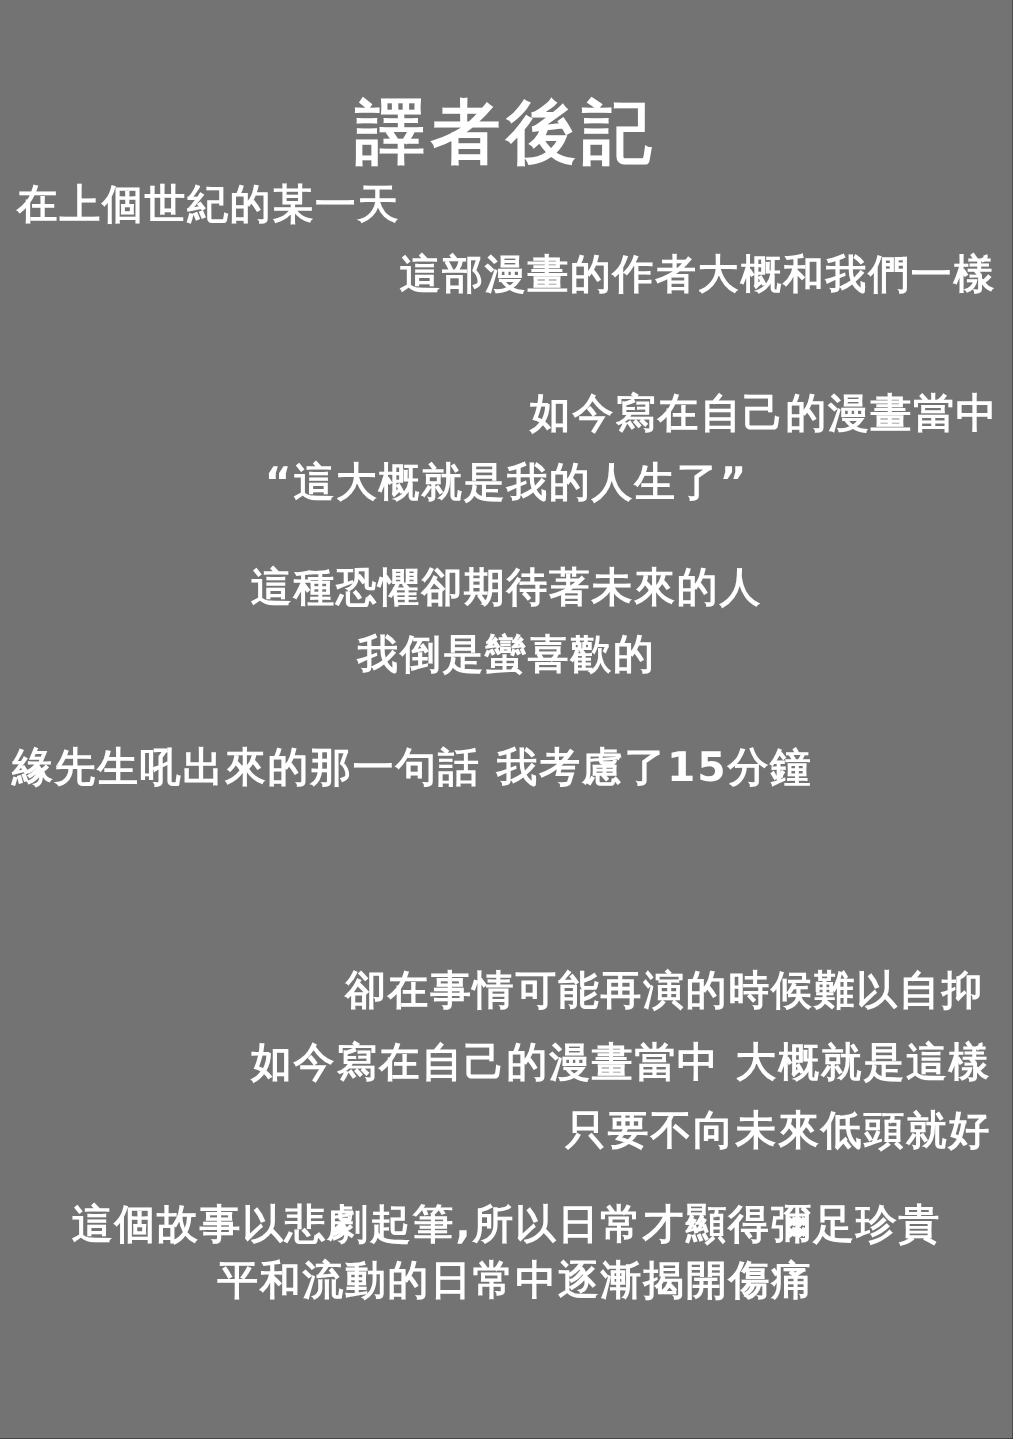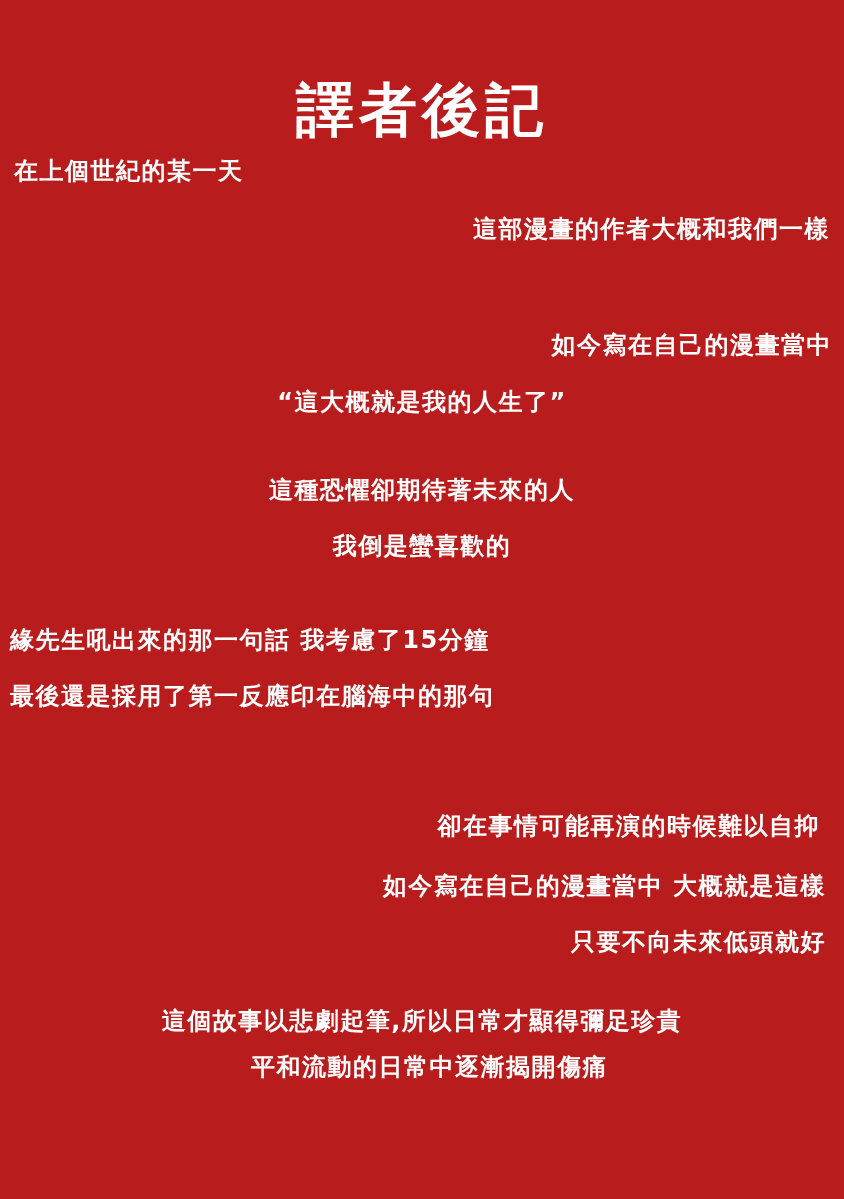--- a/index.html
+++ b/index.html
@@ -4,40 +4,40 @@
 <style>
   html, body {
     margin: 0;
     padding: 0;
     background: #000;
   }
   .page {
     position: relative;
     width: 844px;
     height: 1199px;
-    background: #b91c1c;
+    background: #737373;
     color: #ffffff;
     font-family: "DejaVu Sans", sans-serif;
     font-weight: bold;
     overflow: hidden;
   }
   .page-title {
     position: absolute;
     top: 40px;
     left: 0;
     width: 100%;
     text-align: center;
     font-size: 58px;
     letter-spacing: 5px;
     line-height: 1.1;
   }
   .line {
     position: absolute;
     white-space: nowrap;
-    font-size: 24px;
+    font-size: 34px;
     letter-spacing: 1.5px;
     line-height: 46px;
   }
   .align-center { left: 0; right: 0; text-align: center; }
   
   .l0  { top: 148px;  left: 14px; }
   .l1  { top: 206px;  right: 14px; }
   .l2  { top: 263px;  left: 8px; }
   .l3  { top: 322px;  right: 12px; }
   .l4  { top: 379px; }
@@ -59,19 +59,18 @@
 <div class="page">
   <h1 class="page-title">譯者後記</h1>
 
   <div class="line l0">在上個世紀的某一天</div>
   <div class="line l1">這部漫畫的作者大概和我們一樣</div>
   <div class="line l3">如今寫在自己的漫畫當中</div>
   <div class="line l4 align-center">“這大概就是我的人生了”</div>
   <div class="line l5 align-center">這種恐懼卻期待著未來的人</div>
   <div class="line l6 align-center">我倒是蠻喜歡的</div>
   <div class="line l7">緣先生吼出來的那一句話 我考慮了15分鐘</div>
-  <div class="line l8">最後還是採用了第一反應印在腦海中的那句</div>
   <div class="line l10">卻在事情可能再演的時候難以自抑</div>
   <div class="line l11">如今寫在自己的漫畫當中 大概就是這樣</div>
   <div class="line l12">只要不向未來低頭就好</div>
   <div class="line l13 align-center">這個故事以悲劇起筆,所以日常才顯得彌足珍貴</div>
   <div class="line l14 align-center">平和流動的日常中逐漸揭開傷痛</div>
 </div>
 
 </body></html>

